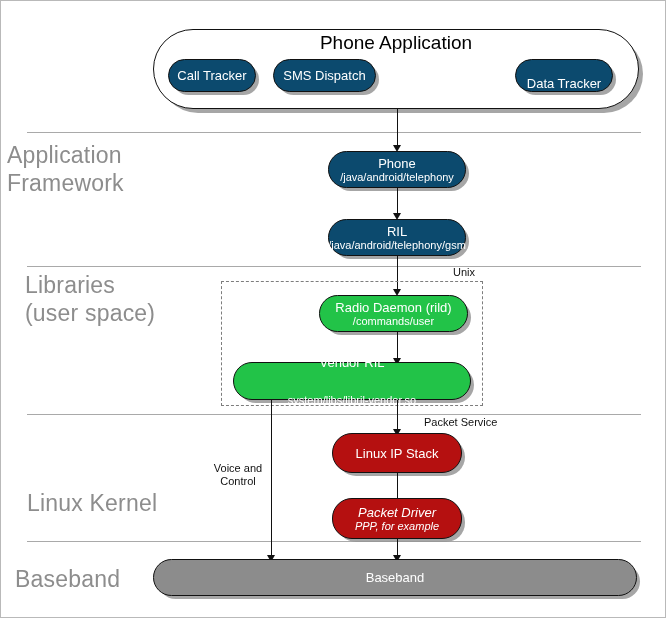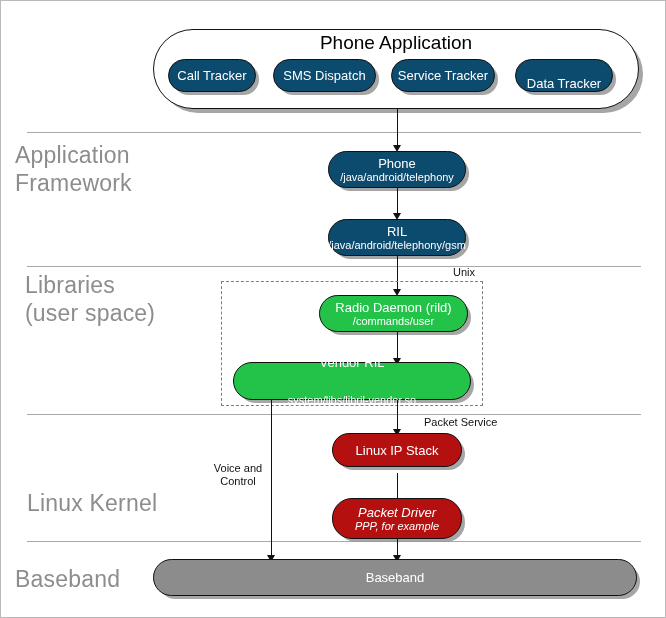--- a/index.html
+++ b/index.html
@@ -54,38 +54,35 @@
 </head>
 <body>
 
 <div id="canvas">
 
   <div class="divider" style="top:131px;"></div>
   <div class="divider" style="top:265px;"></div>
   <div class="divider" style="top:413px;"></div>
   <div class="divider" style="top:540px;"></div>
 
-  <div class="layer-label" style="left:14px;top:140px;">Application
+  <div class="layer-label" style="left:6px;top:140px;">Application
 Framework</div>
   <div class="layer-label" style="left:24px;top:270px;">Libraries
 (user space)</div>
   <div class="layer-label" style="left:26px;top:444px;margin-top:44px;">Linux Kernel</div>
   <div class="layer-label" style="left:14px;top:564px;">Baseband</div>
 
   <div class="capsule" style="left:152px;top:28px;width:486px;height:80px;"></div>
   <div class="capsule-title" style="left:152px;top:31px;width:486px;">Phone Application</div>
 
   <div class="node blue" style="left:167px;top:58px;width:88px;height:33px;border-radius:17px;">
     <div class="t1">Call Tracker</div>
   </div>
   <div class="node blue" style="left:272px;top:58px;width:103px;height:33px;border-radius:17px;">
     <div class="t1">SMS Dispatch</div>
-  </div>
-  <div class="node blue" style="left:390px;top:58px;width:104px;height:33px;border-radius:17px;">
-    <div class="t1">Service Tracker</div>
   </div>
   <div class="node blue" style="left:514px;top:58px;width:98px;height:33px;border-radius:17px;justify-content:flex-end;">
     <div class="t1">Data Tracker</div>
   </div>
 
   <div class="vline" style="left:396px;top:108px;height:38px;"></div>
   <div class="arrowhead" style="left:392px;top:144px;"></div>
 
   <div class="node blue" style="left:327px;top:150px;width:138px;height:37px;border-radius:19px;">
     <div class="t1">Phone</div>
@@ -121,21 +118,21 @@
 
   <div class="vline" style="left:396px;top:399px;height:31px;"></div>
   <div class="arrowhead" style="left:392px;top:428px;"></div>
   <div class="edge-label" style="left:423px;top:415px;">Packet Service</div>
 
   <div class="vline" style="left:270px;top:399px;height:158px;"></div>
   <div class="arrowhead" style="left:266px;top:554px;"></div>
   <div class="edge-label" style="left:207px;top:461px;width:60px;">Voice and
 Control</div>
 
-  <div class="node red" style="left:331px;top:432px;width:130px;height:34px;border-radius:20px;">
+  <div class="node red" style="left:331px;top:432px;width:130px;height:40px;border-radius:20px;">
     <div class="t1">Linux IP Stack</div>
   </div>
 
   <div class="vline" style="left:396px;top:472px;height:27px;"></div>
   <div class="arrowhead" style="left:392px;top:497px;"></div>
 
   <div class="node red" style="left:331px;top:497px;width:130px;height:41px;border-radius:20px;font-style:italic;">
     <div class="t1">Packet Driver</div>
     <div class="t2">PPP, for example</div>
   </div>

